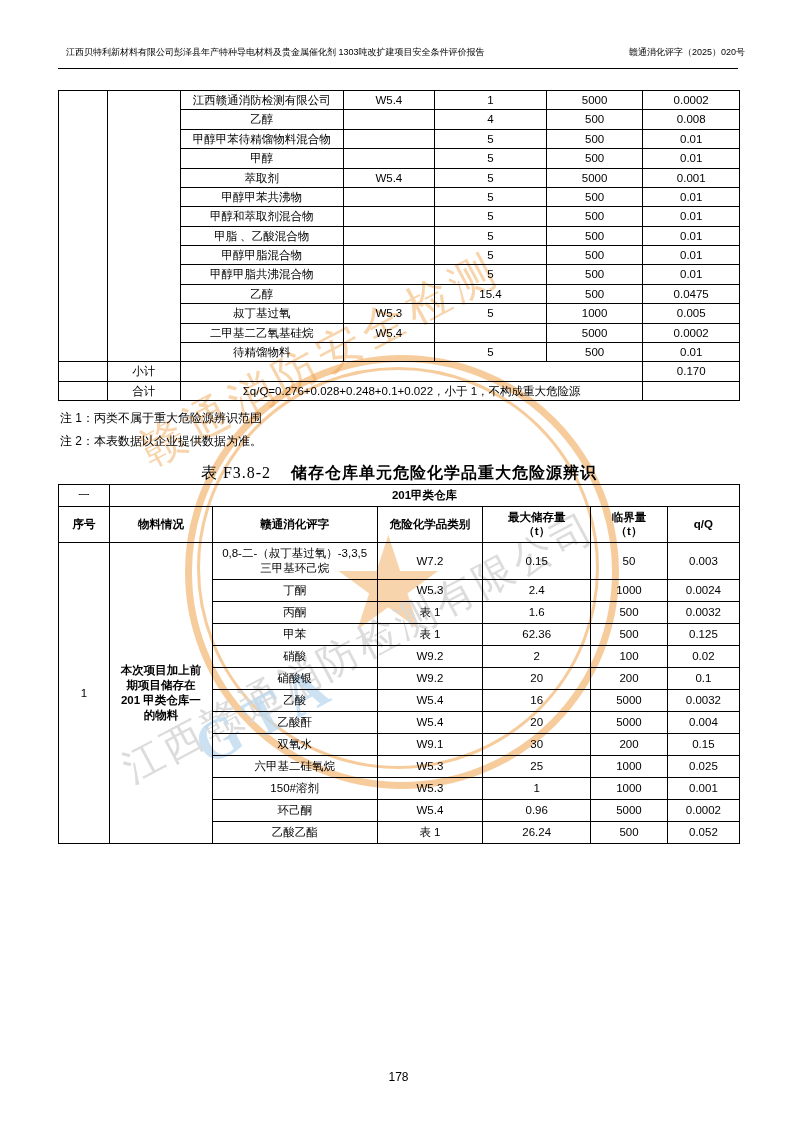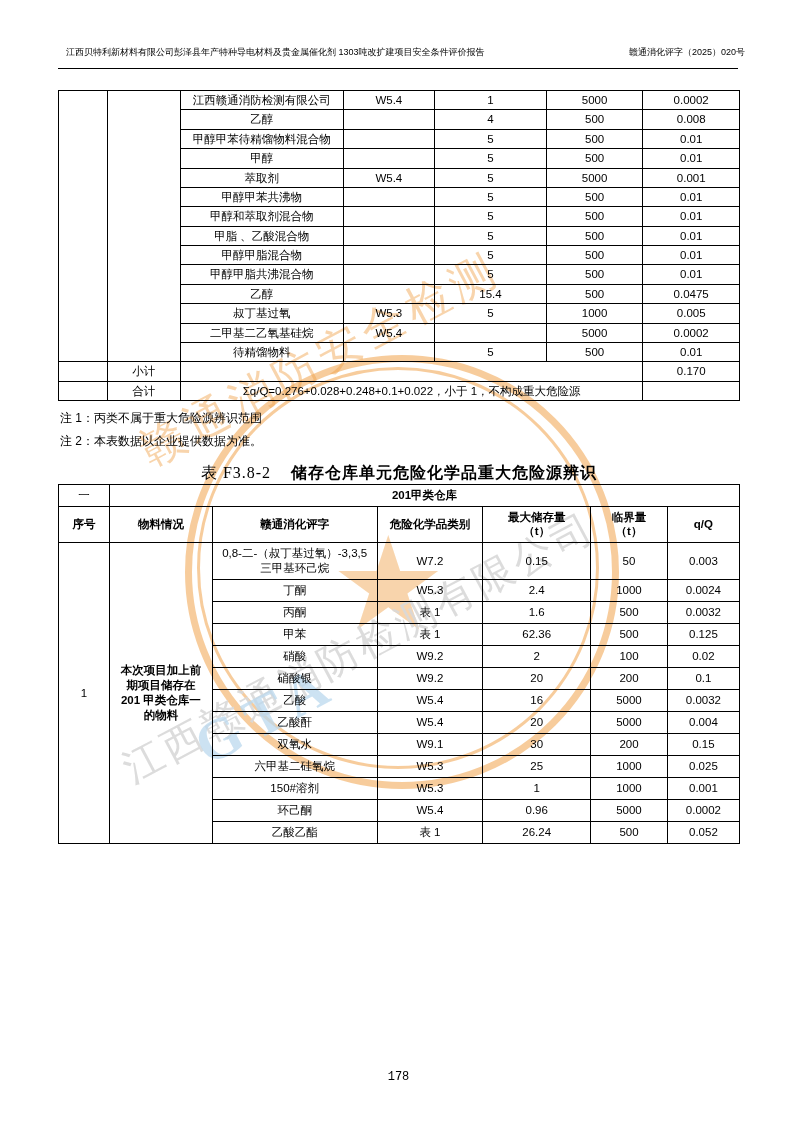--- a/index.html
+++ b/index.html
@@ -161,21 +161,21 @@
   .d2-c5 { width: 110px; }
   .d2-c6 { width: 78px; }
   .d2-c7 { width: 73px; }
   .align-l { text-align: left; padding-left: 6px; }
   .pagenum {
     position: absolute;
     bottom: 38px;
     left: 4px; right: 0;
     text-align: center;
     font-size: 12px;
-    font-family: Liberation Mono, monospace;
+    font-family: Liberation Sans, sans-serif;
   }
 </style>
 </head>
 <body>
 
 <div class="page">
 
   <div class="watermark">
     <div class="wm-circle"></div>
     <div class="wm-circle inner"></div>

